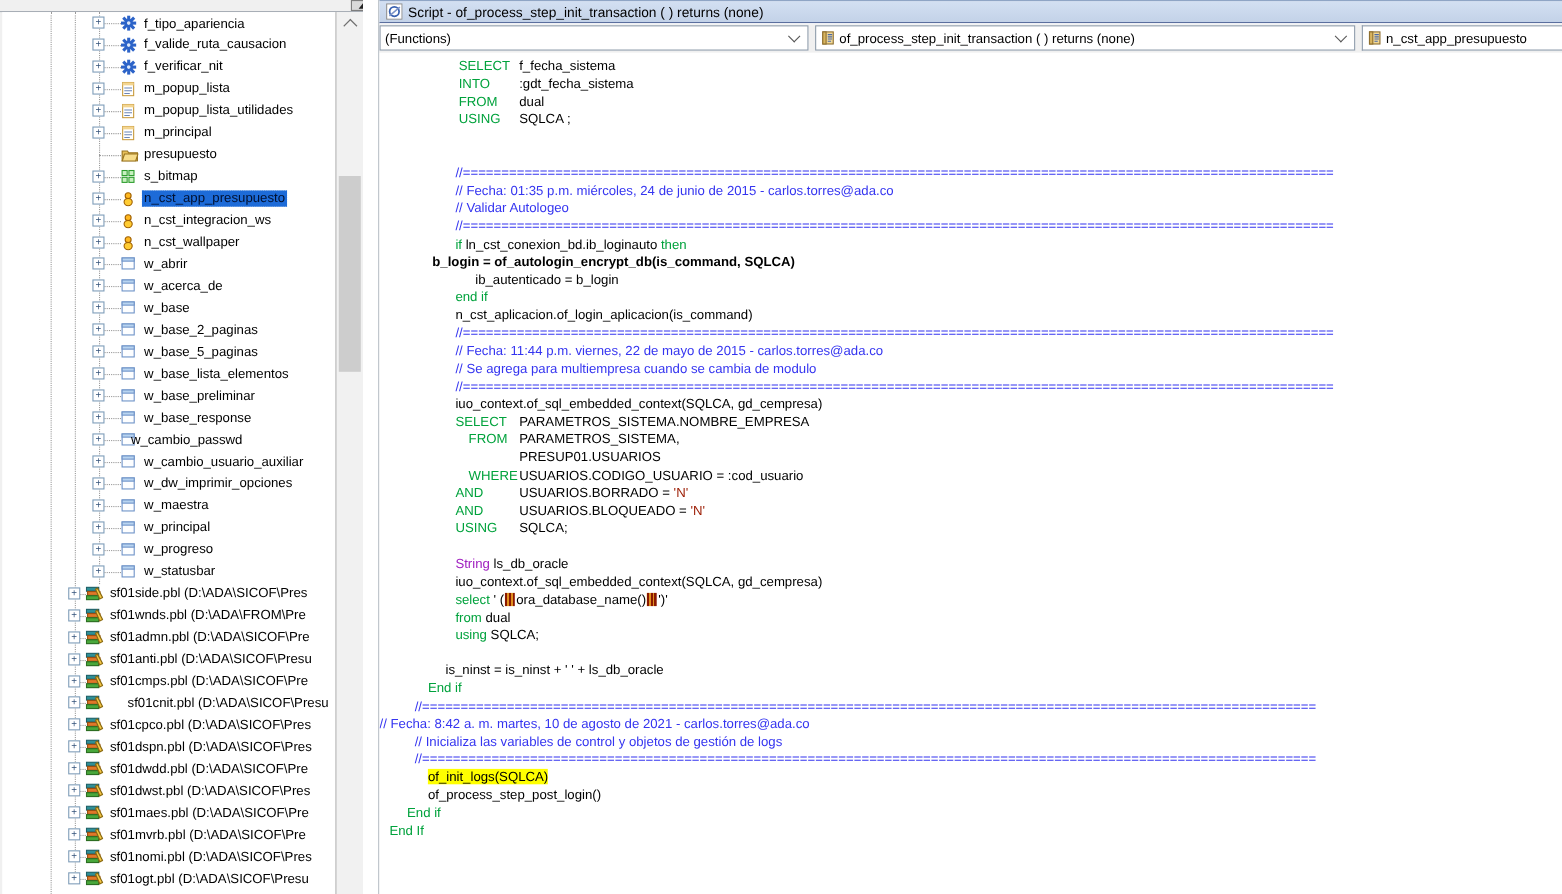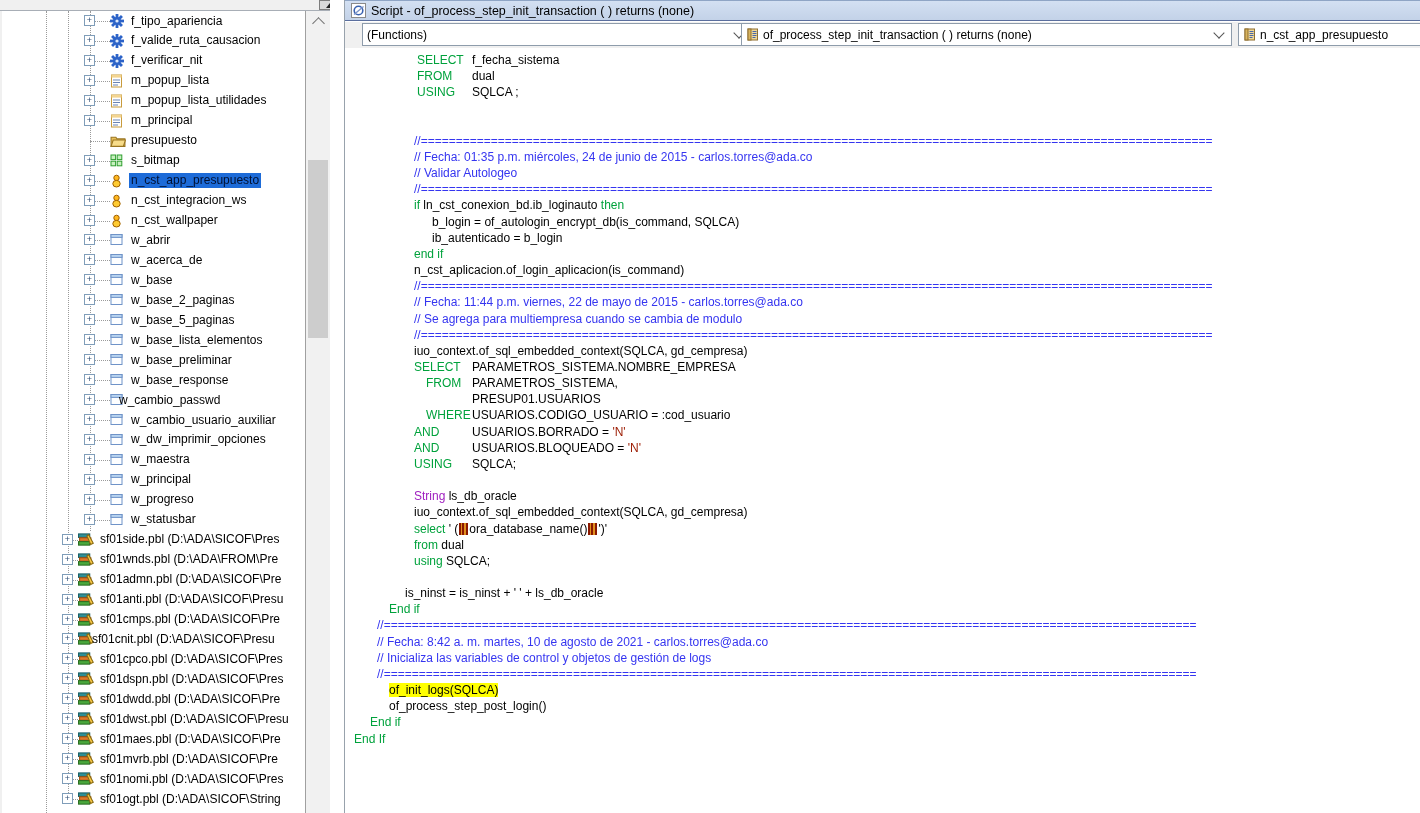--- a/index.html
+++ b/index.html
@@ -390,21 +390,21 @@
       </div>
       <div class="trow" style="top: 618.45px;">
         <span class="expand" style="left:60px">+</span>
         <span class="conn" style="left:71px;width:5px"></span>
         <span class="ticon" style="left:76px"><svg viewBox="0 0 15 13" width="16" height="14">
             <rect x="0.5" y="0.8" width="10.5" height="3.3" fill="#2e8f96" stroke="#1c5f66"></rect>
             <rect x="1.5" y="4.4" width="10.5" height="3.3" fill="#e0782a" stroke="#9a4f12"></rect>
             <rect x="0.5" y="8" width="10.5" height="3.3" fill="#49a83c" stroke="#2c6e22"></rect>
             <path d="M10 1.5 l4.3 8 -2.4 1.2 -3.6 -8.2 z" fill="#f7c846" stroke="#8a6a10"></path>
           </svg></span>
-        <span class="tlabel" style="left:88px">sf01cnit.pbl (D:\ADA\SICOF\Presu</span>
+        <span class="tlabel" style="left:112px">sf01cnit.pbl (D:\ADA\SICOF\Presu</span>
       </div>
       <div class="trow" style="top: 638.4px;">
         <span class="expand" style="left:60px">+</span>
         <span class="conn" style="left:71px;width:5px"></span>
         <span class="ticon" style="left:76px"><svg viewBox="0 0 15 13" width="16" height="14">
             <rect x="0.5" y="0.8" width="10.5" height="3.3" fill="#2e8f96" stroke="#1c5f66"></rect>
             <rect x="1.5" y="4.4" width="10.5" height="3.3" fill="#e0782a" stroke="#9a4f12"></rect>
             <rect x="0.5" y="8" width="10.5" height="3.3" fill="#49a83c" stroke="#2c6e22"></rect>
             <path d="M10 1.5 l4.3 8 -2.4 1.2 -3.6 -8.2 z" fill="#f7c846" stroke="#8a6a10"></path>
           </svg></span>
@@ -434,21 +434,21 @@
       </div>
       <div class="trow" style="top: 698.25px;">
         <span class="expand" style="left:60px">+</span>
         <span class="conn" style="left:71px;width:5px"></span>
         <span class="ticon" style="left:76px"><svg viewBox="0 0 15 13" width="16" height="14">
             <rect x="0.5" y="0.8" width="10.5" height="3.3" fill="#2e8f96" stroke="#1c5f66"></rect>
             <rect x="1.5" y="4.4" width="10.5" height="3.3" fill="#e0782a" stroke="#9a4f12"></rect>
             <rect x="0.5" y="8" width="10.5" height="3.3" fill="#49a83c" stroke="#2c6e22"></rect>
             <path d="M10 1.5 l4.3 8 -2.4 1.2 -3.6 -8.2 z" fill="#f7c846" stroke="#8a6a10"></path>
           </svg></span>
-        <span class="tlabel" style="left:96px">sf01dwst.pbl (D:\ADA\SICOF\Presu</span>
+        <span class="tlabel" style="left:96px">sf01dwst.pbl (D:\ADA\SICOF\Pres</span>
       </div>
       <div class="trow" style="top: 718.2px;">
         <span class="expand" style="left:60px">+</span>
         <span class="conn" style="left:71px;width:5px"></span>
         <span class="ticon" style="left:76px"><svg viewBox="0 0 15 13" width="16" height="14">
             <rect x="0.5" y="0.8" width="10.5" height="3.3" fill="#2e8f96" stroke="#1c5f66"></rect>
             <rect x="1.5" y="4.4" width="10.5" height="3.3" fill="#e0782a" stroke="#9a4f12"></rect>
             <rect x="0.5" y="8" width="10.5" height="3.3" fill="#49a83c" stroke="#2c6e22"></rect>
             <path d="M10 1.5 l4.3 8 -2.4 1.2 -3.6 -8.2 z" fill="#f7c846" stroke="#8a6a10"></path>
           </svg></span>
@@ -478,21 +478,21 @@
       </div>
       <div class="trow" style="top: 778.05px;">
         <span class="expand" style="left:60px">+</span>
         <span class="conn" style="left:71px;width:5px"></span>
         <span class="ticon" style="left:76px"><svg viewBox="0 0 15 13" width="16" height="14">
             <rect x="0.5" y="0.8" width="10.5" height="3.3" fill="#2e8f96" stroke="#1c5f66"></rect>
             <rect x="1.5" y="4.4" width="10.5" height="3.3" fill="#e0782a" stroke="#9a4f12"></rect>
             <rect x="0.5" y="8" width="10.5" height="3.3" fill="#49a83c" stroke="#2c6e22"></rect>
             <path d="M10 1.5 l4.3 8 -2.4 1.2 -3.6 -8.2 z" fill="#f7c846" stroke="#8a6a10"></path>
           </svg></span>
-        <span class="tlabel" style="left:96px">sf01ogt.pbl (D:\ADA\SICOF\String</span>
+        <span class="tlabel" style="left:96px">sf01ogt.pbl (D:\ADA\SICOF\Presu</span>
       </div>
     </div>
 
   <div id="tree-scroll">
     <span class="chev"></span>
     <div id="tree-thumb"></div>
   </div>
   <div id="panel-gap"></div>
 
   <div id="right">
@@ -501,21 +501,21 @@
         <svg viewBox="0 0 15 15" width="15" height="15">
             <rect x="0.5" y="0.5" width="14" height="14" fill="#fff" stroke="#8a8a8a"></rect>
             <circle cx="7.5" cy="7.5" r="4.3" fill="none" stroke="#3a62b0" stroke-width="1.6"></circle>
             <path d="M3 11.5 L12.5 3.5" stroke="#7a93c8" stroke-width="1.4" fill="none"></path>
           </svg>
       </span>
       <span class="txt">Script - of_process_step_init_transaction ( ) returns (none)</span>
     </div>
 
     <div id="combo-row">
-      <div class="combo" style="left:17px;width:390px;">
+      <div class="combo" style="left:0;width:390px;">
         <span class="lbl">(Functions)</span>
         <span class="chev"></span>
       </div>
       <div class="combo" style="left:396px;width:491px;">
         <span class="cicn">
           <svg viewBox="0 0 13 13" width="13" height="13">
               <rect x="2" y="1" width="9.5" height="11" fill="#f0d898" stroke="#8f6f2f"></rect>
               <rect x="2" y="1" width="3" height="11" fill="#d8b45f" stroke="#8f6f2f"></rect>
               <g stroke="#4a68a8" stroke-width="1">
                 <line x1="6.5" y1="3.5" x2="10.5" y2="3.5"></line>
@@ -540,30 +540,31 @@
                 <line x1="6.5" y1="9.5" x2="9.5" y2="9.5"></line>
               </g>
             </svg>
         </span>
         <span class="lbl">n_cst_app_presupuesto</span>
       </div>
     </div>
 
     <div id="editor">
         <div class="cline"><span class="k kwcol" style="width: 55px; margin-left: 72px;">SELECT</span><span>f_fecha_sistema</span></div>
+        <div class="cline"><span class="k kwcol" style="width: 55px; margin-left: 72px;">INTO</span><span>:gdt_fecha_sistema</span></div>
         <div class="cline"><span class="k kwcol" style="width: 55px; margin-left: 72px;">FROM</span><span>dual</span></div>
         <div class="cline"><span class="k kwcol" style="width: 55px; margin-left: 72px;">USING</span><span>SQLCA ;</span></div>
         <div class="cline"></div>
         <div class="cline"></div>
         <div class="cline"><span class="c" style="margin-left: 69px;">//=================================================================================================================</span></div>
         <div class="cline"><span class="c" style="margin-left: 69px;">// Fecha: 01:35 p.m. miércoles, 24 de junio de 2015 - carlos.torres@ada.co</span></div>
         <div class="cline"><span class="c" style="margin-left: 69px;">// Validar Autologeo</span></div>
         <div class="cline"><span class="c" style="margin-left: 69px;">//=================================================================================================================</span></div>
         <div class="cline"><span class="k" style="margin-left: 69px;">if </span><span>ln_cst_conexion_bd.ib_loginauto</span><span class="k"> then</span></div>
-        <div class="cline"><span style="margin-left: 87px;">b_login = of_autologin_encrypt_db(is_command, SQLCA)</span></div>
+        <div class="cline"><span style="margin-left: 48px; font-weight: bold;">b_login = of_autologin_encrypt_db(is_command, SQLCA)</span></div>
         <div class="cline"><span style="margin-left: 87px;">ib_autenticado = b_login</span></div>
         <div class="cline"><span class="k" style="margin-left: 69px;">end if</span></div>
         <div class="cline"><span style="margin-left: 69px;">n_cst_aplicacion.of_login_aplicacion(is_command)</span></div>
         <div class="cline"><span class="c" style="margin-left: 69px;">//=================================================================================================================</span></div>
         <div class="cline"><span class="c" style="margin-left: 69px;">// Fecha: 11:44 p.m. viernes, 22 de mayo de 2015 - carlos.torres@ada.co</span></div>
         <div class="cline"><span class="c" style="margin-left: 69px;">// Se agrega para multiempresa cuando se cambia de modulo</span></div>
         <div class="cline"><span class="c" style="margin-left: 69px;">//=================================================================================================================</span></div>
         <div class="cline"><span style="margin-left: 69px;">iuo_context.of_sql_embedded_context(SQLCA, gd_cempresa)</span></div>
         <div class="cline"><span class="k kwcol" style="width: 58px; margin-left: 69px;">SELECT</span><span>PARAMETROS_SISTEMA.NOMBRE_EMPRESA</span></div>
         <div class="cline"><span class="k kwcol" style="width: 46px; margin-left: 81px;">FROM</span><span>PARAMETROS_SISTEMA,</span></div>
@@ -575,21 +576,21 @@
         <div class="cline"></div>
         <div class="cline"><span class="t" style="margin-left: 69px;">String</span><span> ls_db_oracle</span></div>
         <div class="cline"><span style="margin-left: 69px;">iuo_context.of_sql_embedded_context(SQLCA, gd_cempresa)</span></div>
         <div class="cline"><span class="k" style="margin-left: 69px;">select</span><span> ' (</span><span class="p">||</span><span>ora_database_name()</span><span class="p">||</span><span>')'</span></div>
         <div class="cline"><span class="k" style="margin-left: 69px;">from</span><span> dual</span></div>
         <div class="cline"><span class="k" style="margin-left: 69px;">using</span><span> SQLCA;</span></div>
         <div class="cline"></div>
         <div class="cline"><span style="margin-left: 60px;">is_ninst = is_ninst + ' ' + ls_db_oracle</span></div>
         <div class="cline"><span class="k" style="margin-left: 44px;">End if</span></div>
         <div class="cline"><span class="c" style="margin-left: 32px;">//====================================================================================================================</span></div>
-        <div class="cline"><span class="c" style="margin-left: 32px;">// Fecha: 8:42 a. m. martes, 10 de agosto de 2021 - carlos.torres@ada.co</span></div>
+        <div class="cline"><span class="c" style="">// Fecha: 8:42 a. m. martes, 10 de agosto de 2021 - carlos.torres@ada.co</span></div>
         <div class="cline"><span class="c" style="margin-left: 32px;">// Inicializa las variables de control y objetos de gestión de logs</span></div>
         <div class="cline"><span class="c" style="margin-left: 32px;">//====================================================================================================================</span></div>
         <div class="cline"><span class="hl" style="margin-left: 44px;">of_init_logs(SQLCA)</span></div>
         <div class="cline"><span style="margin-left: 44px;">of_process_step_post_login()</span></div>
         <div class="cline"><span class="k" style="margin-left: 25px;">End if</span></div>
         <div class="cline"><span class="k" style="margin-left: 9px;">End If</span></div>
       </div>
   </div>
 </div>
 

